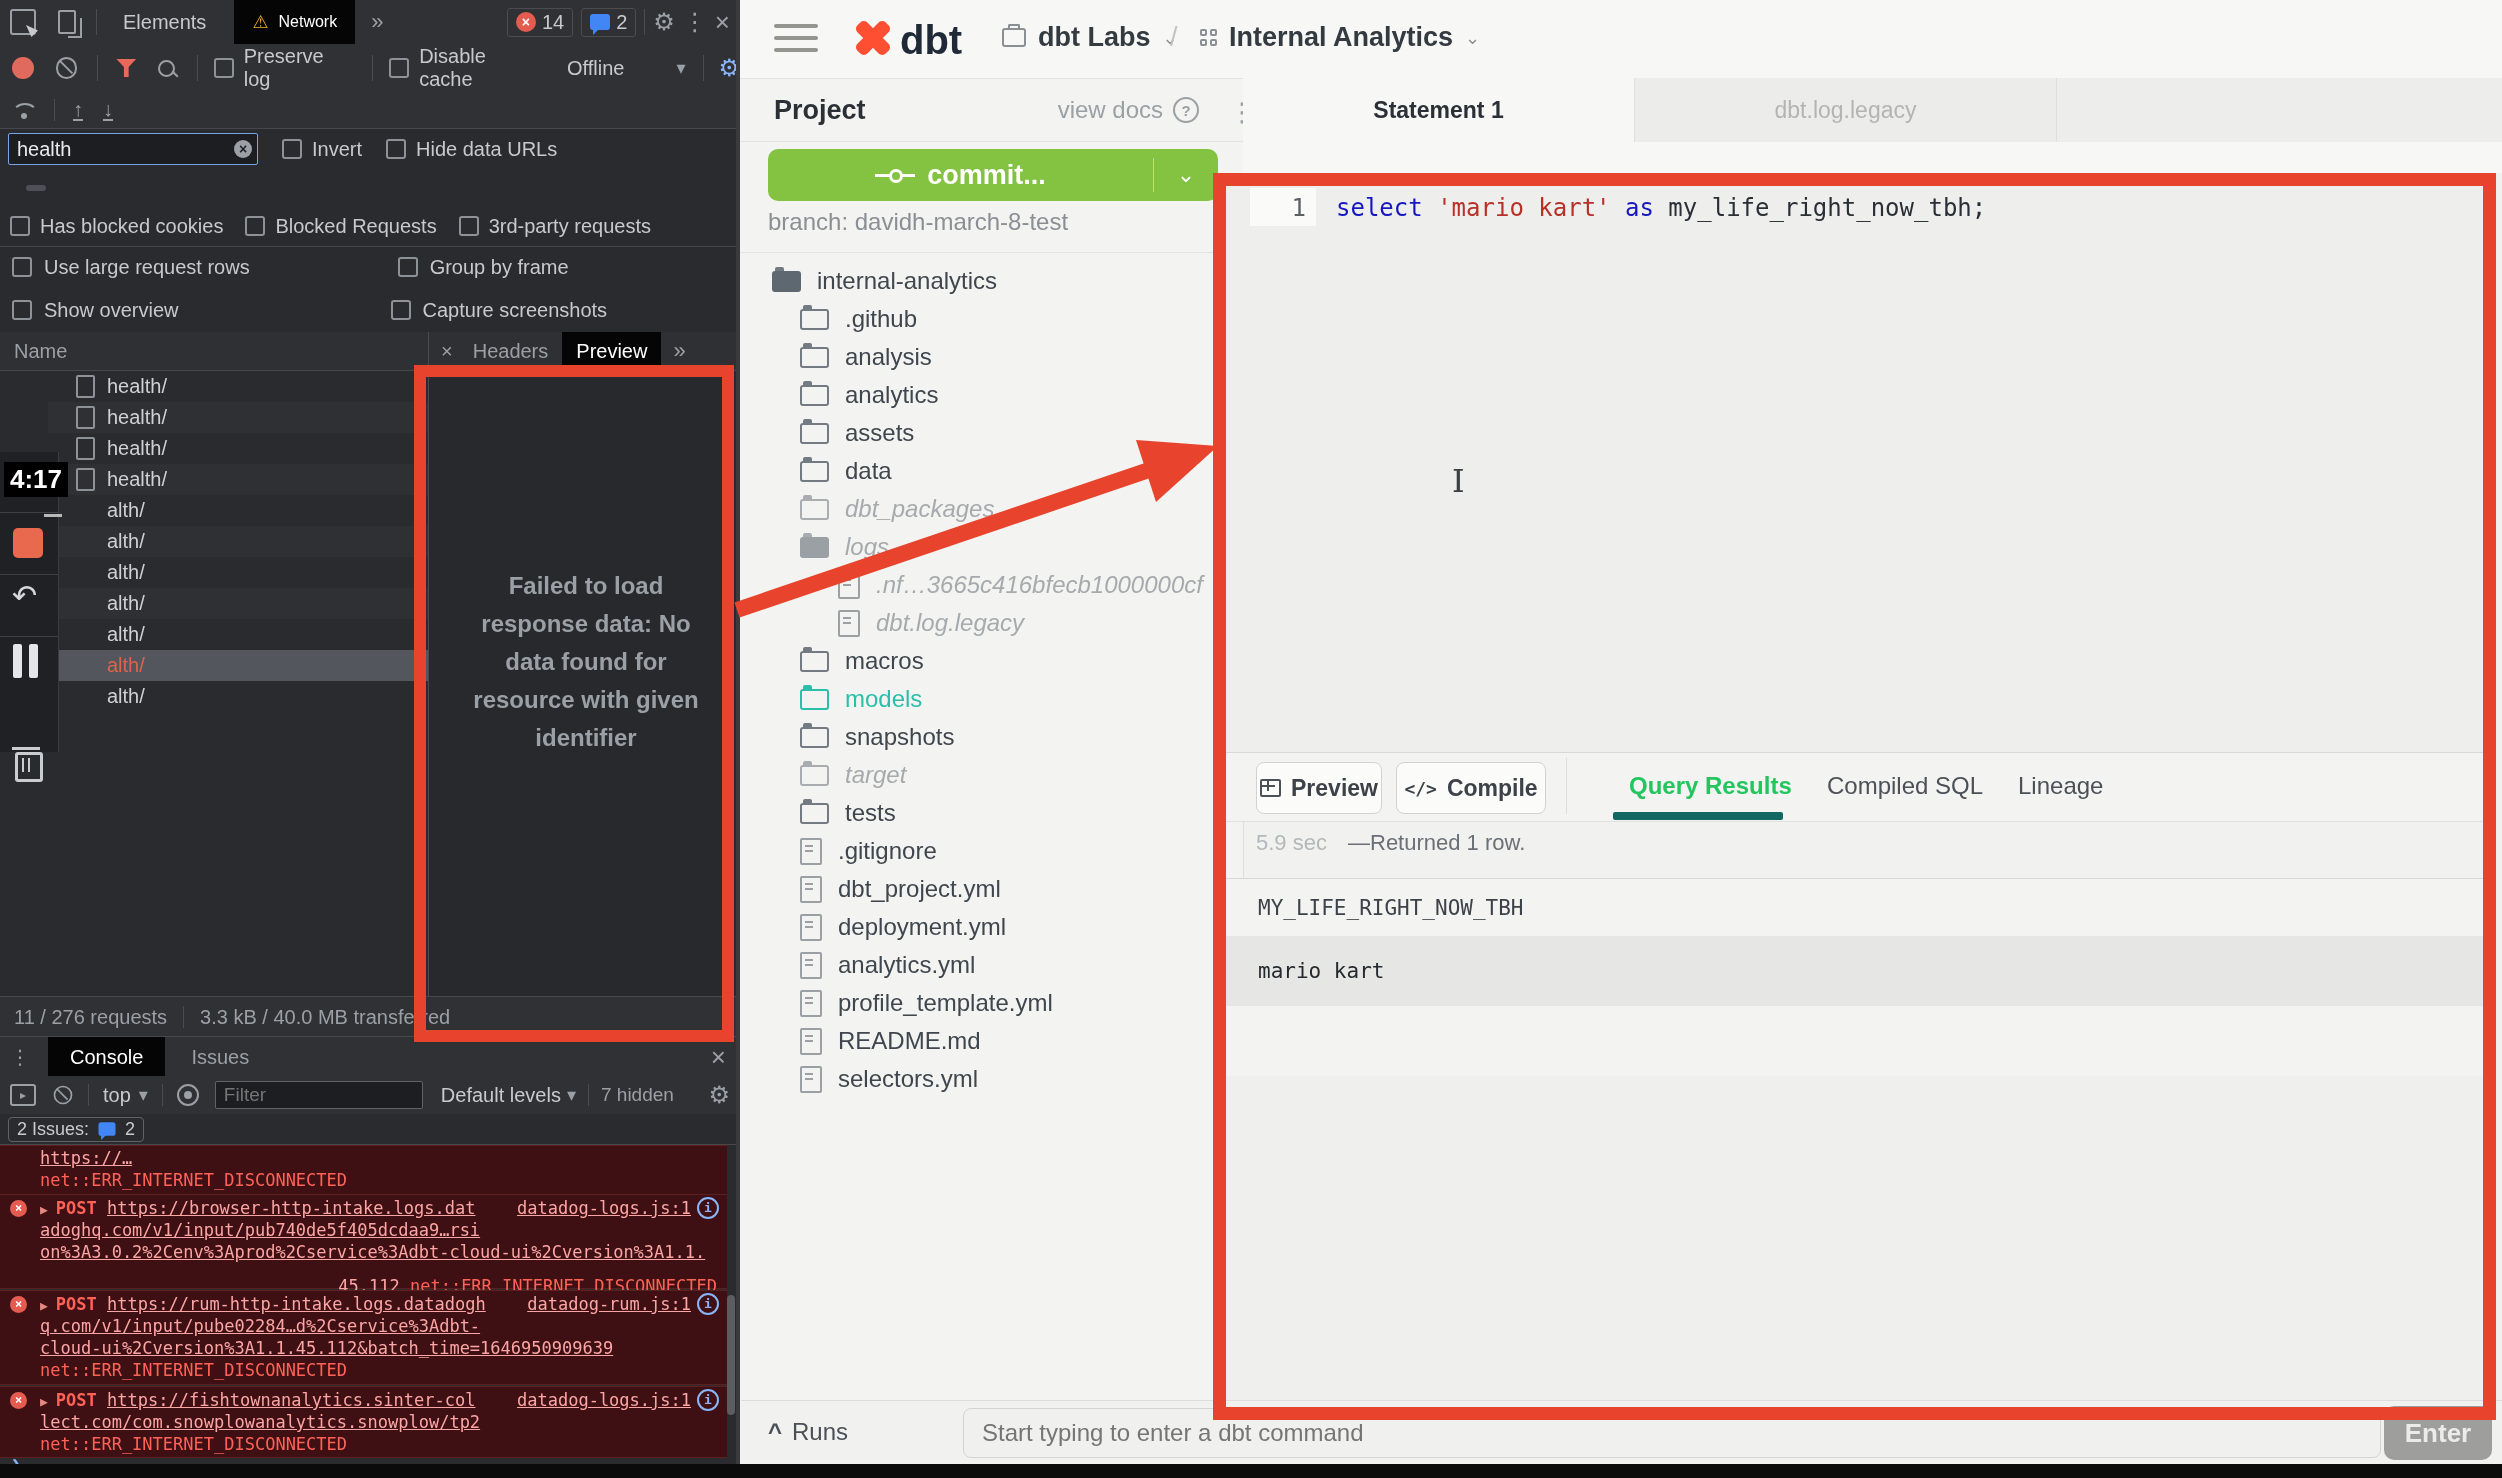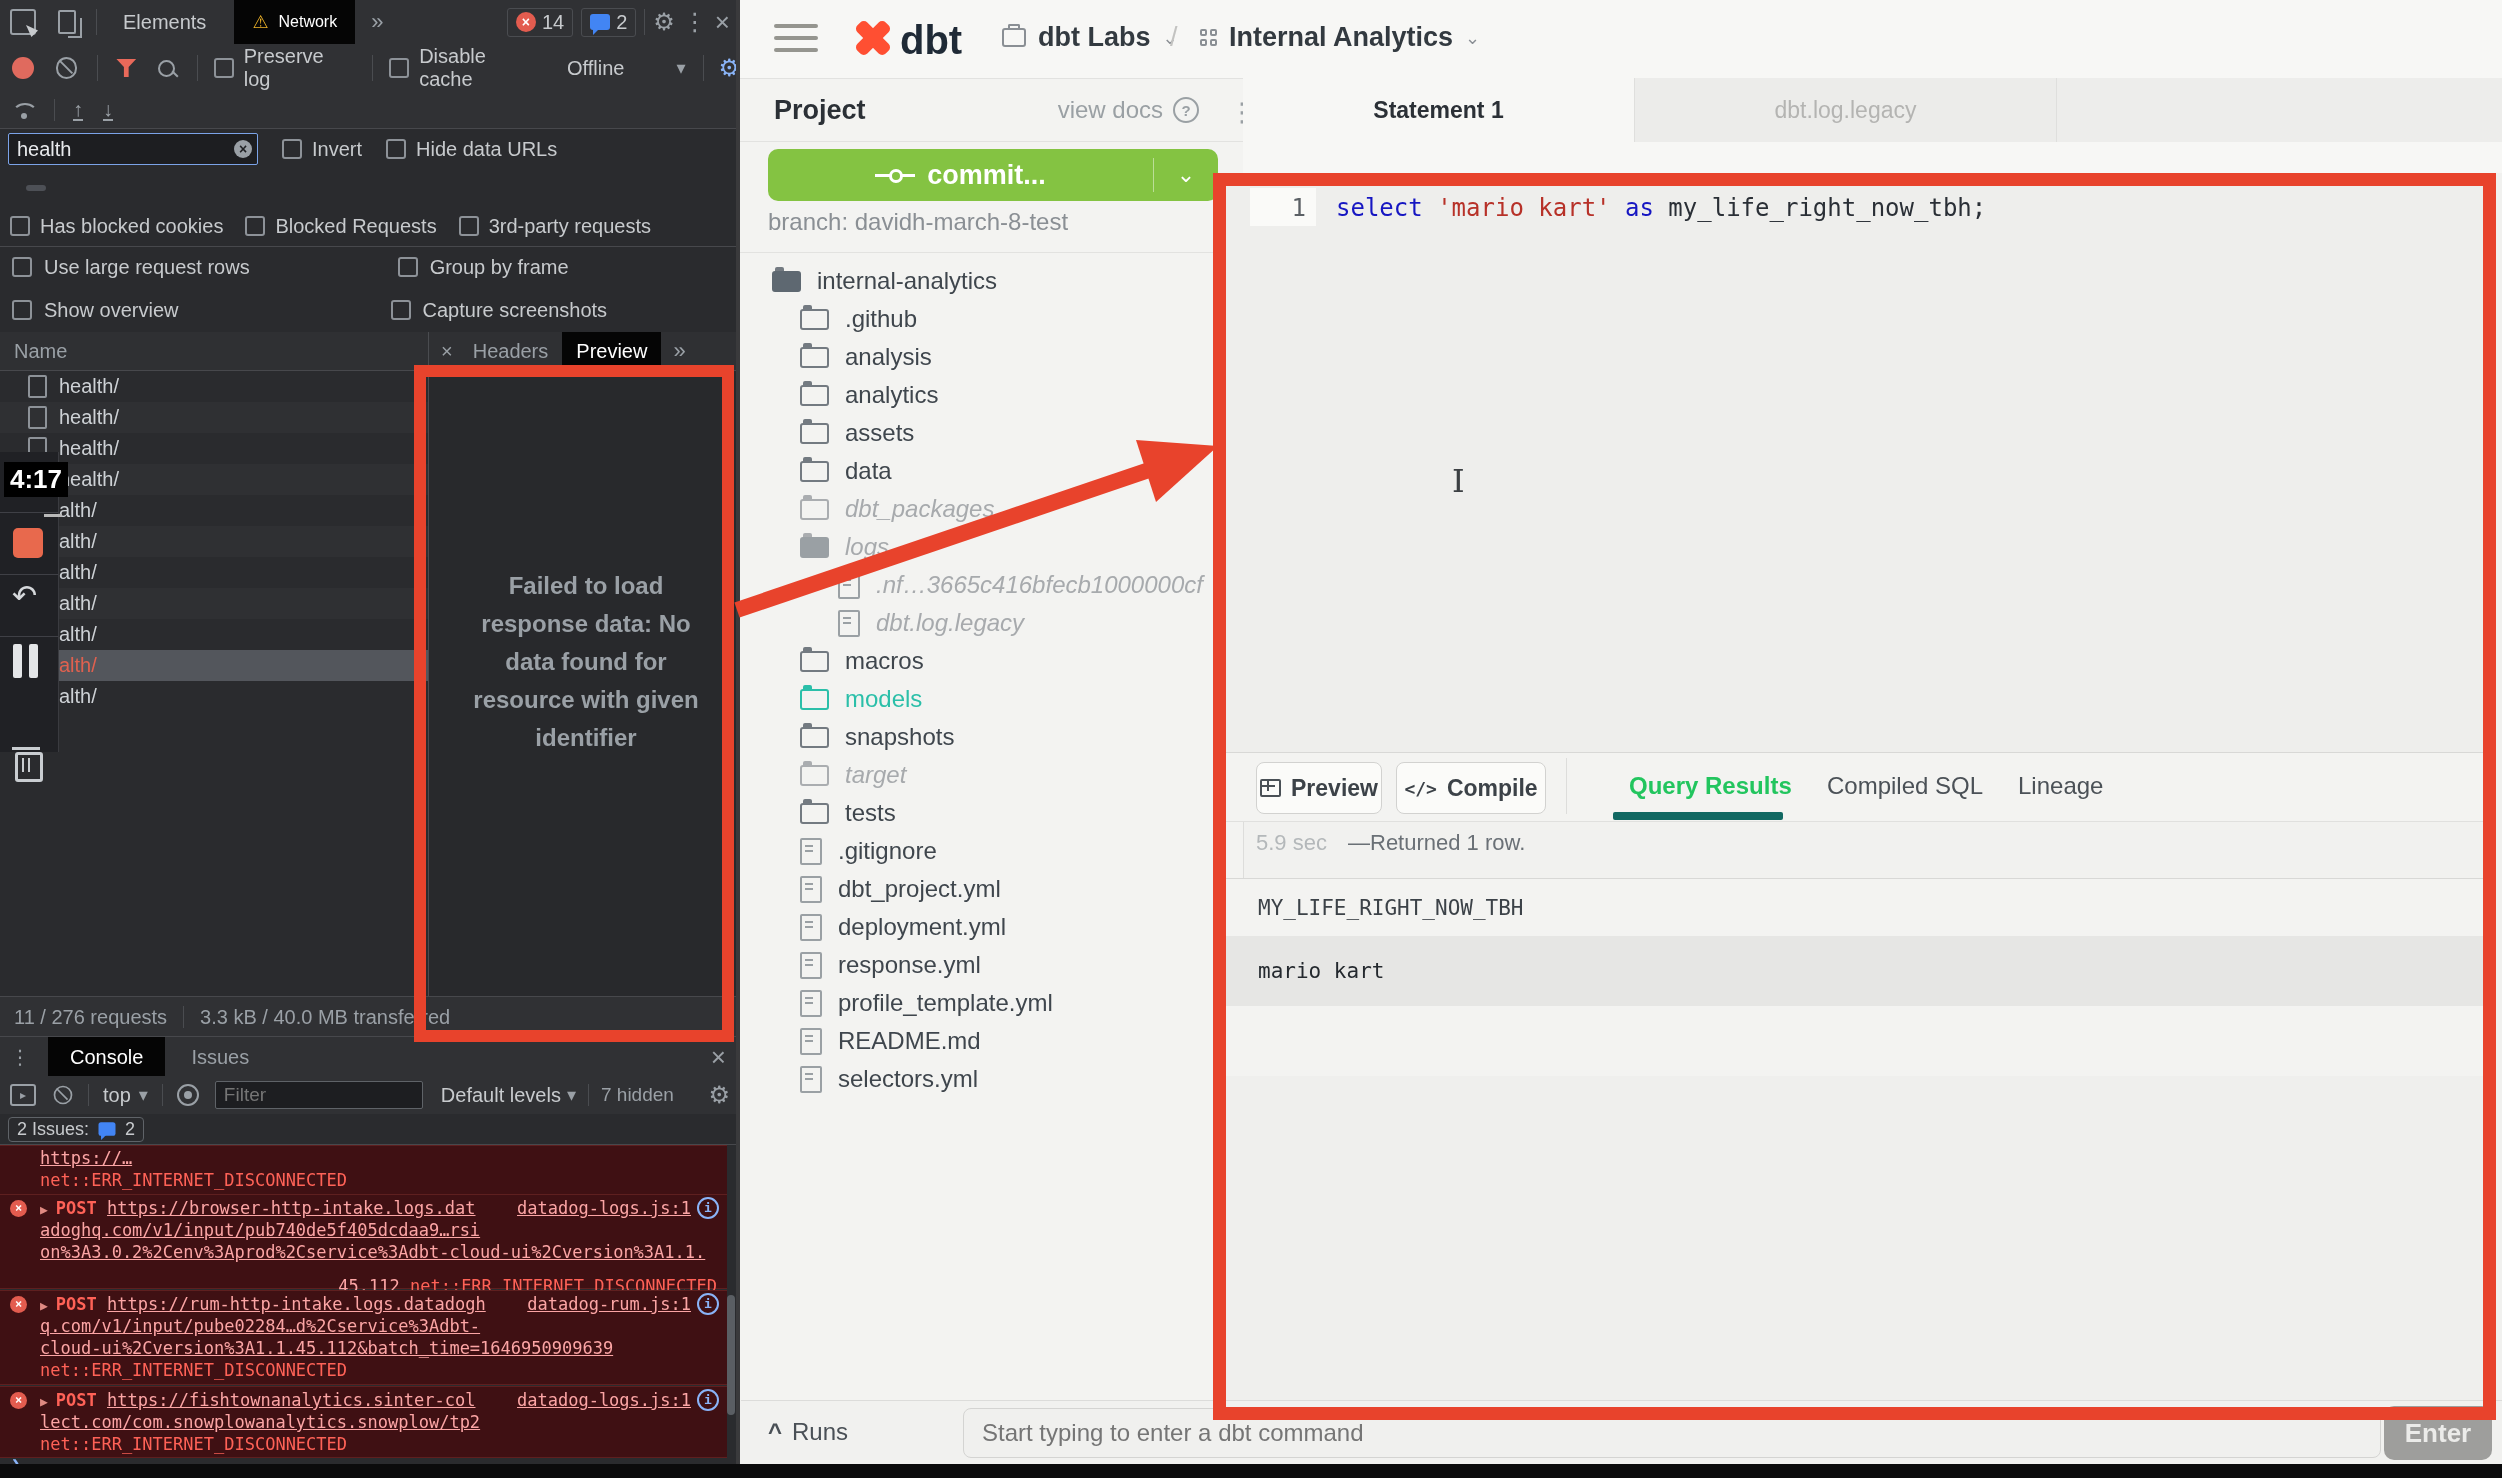--- a/index.html
+++ b/index.html
@@ -34,21 +34,21 @@
   .search-ic::after{content:"";position:absolute;left:11px;top:11px;width:8px;height:2px;background:#9aa0a6;transform:rotate(45deg);}
   .inspect-ic{width:22px;height:22px;border:2px solid #9aa0a6;border-radius:3px;position:relative;}
   .inspect-ic::after{content:"";position:absolute;right:-4px;bottom:-4px;width:12px;height:12px;background:#c7cacd;clip-path:polygon(0 0,100% 45%,45% 100%);}
   .device-ic{width:14px;height:20px;border:2px solid #9aa0a6;border-radius:2px;box-shadow:6px 4px 0 -2px #303134,8px 6px 0 -2px #9aa0a6;}
   .arr-ud{color:#9aa0a6;font-size:20px;border-bottom:2px solid #9aa0a6;line-height:20px;}
   .wifi{width:24px;height:14px;position:relative;}
   .wifi::before{content:"";position:absolute;left:0;top:0;width:22px;height:20px;border:2px solid #9aa0a6;border-bottom:none;border-left-color:transparent;border-right-color:transparent;border-radius:50% 50% 0 0;}
   .wifi::after{content:"";position:absolute;left:9px;top:10px;width:6px;height:6px;border-radius:50%;background:#9aa0a6;}
   .dt-input{background:#1d1e21;border:1px solid #7ba3e8;border-radius:2px;color:#e8eaed;font-size:20px;padding:0 30px 0 8px;outline:none;}
   .clear-ic{display:inline-flex;align-items:center;justify-content:center;width:18px;height:18px;border-radius:50%;background:#9aa0a6;color:#202124;font-size:14px;font-weight:bold;}
-  .req-row{position:relative;display:flex;align-items:center;height:31px;padding-left:28px;color:#cdd1d5;font-size:20px;}
+  .req-row{position:relative;display:flex;align-items:center;height:31px;padding-left:28px;color:#cdd1d5;font-size:20px;margin-left:48px;}
   .req-row:nth-child(even){background:#2f3033;}
   .req-row.selected{background:#53565c;color:#e0614f;}
   .doc-ic{display:inline-block;width:15px;height:19px;border:2px solid #8d9298;border-radius:2px;margin-right:12px;flex:none;}
   .req-row.noicon .doc-ic{visibility:hidden;}
   .cmsg{position:absolute;left:0;width:727px;background:#3f1013;border-top:1px solid #5e1f1f;border-bottom:1px solid #5e1f1f;font-family:"DejaVu Sans Mono",monospace;font-size:17px;color:#ff7b72;}
   .cline{position:absolute;left:40px;right:150px;white-space:nowrap;overflow:hidden;height:22px;line-height:22px;}
   .cline.full{right:10px;}
   .clink{text-decoration:underline;color:#fca5a5;}
   .cpost{font-weight:bold;color:#ff6257;}
   .cerrtxt{color:#ff6257;}
@@ -468,21 +468,21 @@
         <div class="tree-item file lvl2">
           <span class="t-ic"></span>
           <span class="t-label">dbt_project.yml</span>
         </div>
         <div class="tree-item file lvl2">
           <span class="t-ic"></span>
           <span class="t-label">deployment.yml</span>
         </div>
         <div class="tree-item file lvl2">
           <span class="t-ic"></span>
-          <span class="t-label">response.yml</span>
+          <span class="t-label">analytics.yml</span>
         </div>
         <div class="tree-item file lvl2">
           <span class="t-ic"></span>
           <span class="t-label">profile_template.yml</span>
         </div>
         <div class="tree-item file lvl2">
           <span class="t-ic"></span>
           <span class="t-label">README.md</span>
         </div>
         <div class="tree-item file lvl2">

